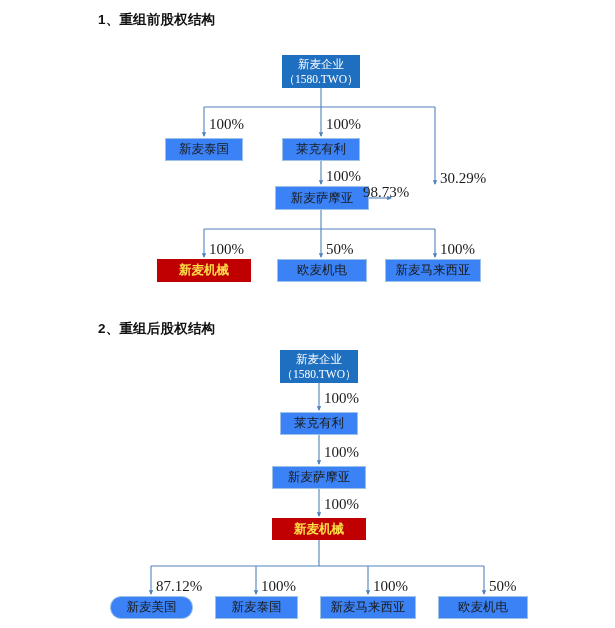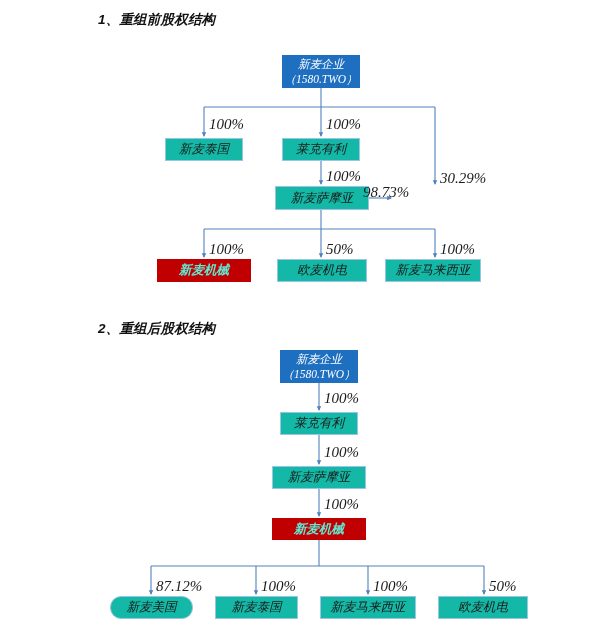--- a/index.html
+++ b/index.html
@@ -13,21 +13,20 @@
     position: relative;
     font-family: "Liberation Serif", "DejaVu Serif", serif;
     color: #1a1a1a;
     overflow: hidden;
   }
   .page {
     position: absolute;
     left: 0; top: 0;
     width: 503px;
     height: 628px;
-    font-style: italic;
   }
   .section-title {
     position: absolute;
     font-family: "Liberation Sans", "DejaVu Sans", sans-serif;
     font-weight: bold;
     font-size: 13.5px;
     color: #111111;
     letter-spacing: 0.2px;
     white-space: nowrap;
   }
@@ -48,35 +47,35 @@
   .node {
     position: absolute;
     box-sizing: border-box;
     display: flex;
     align-items: center;
     justify-content: center;
     font-size: 12.5px;
     line-height: 1.18;
     text-align: center;
     white-space: nowrap;
-    background: #14b8a6;
+    background: #3b82f6;
     border: 1px solid #9cc3e5;
     color: #1a1a1a;
   }
   .node.blue {
     background: #1f6fc0;
     border: 1px solid #1f6fc0;
     color: #ffffff;
     line-height: 1.25;
     font-size: 11.5px;
   }
   .node.red {
     background: #c00000;
     border: 1px solid #c00000;
-    color: #5eead4;
+    color: #fde047;
     font-weight: bold;
   }
   .node .lines {
     display: block;
   }
   .edge-label {
     position: absolute;
     font-family: "Liberation Serif", "DejaVu Serif", serif;
     font-size: 15px;
     color: #1a1a1a;

